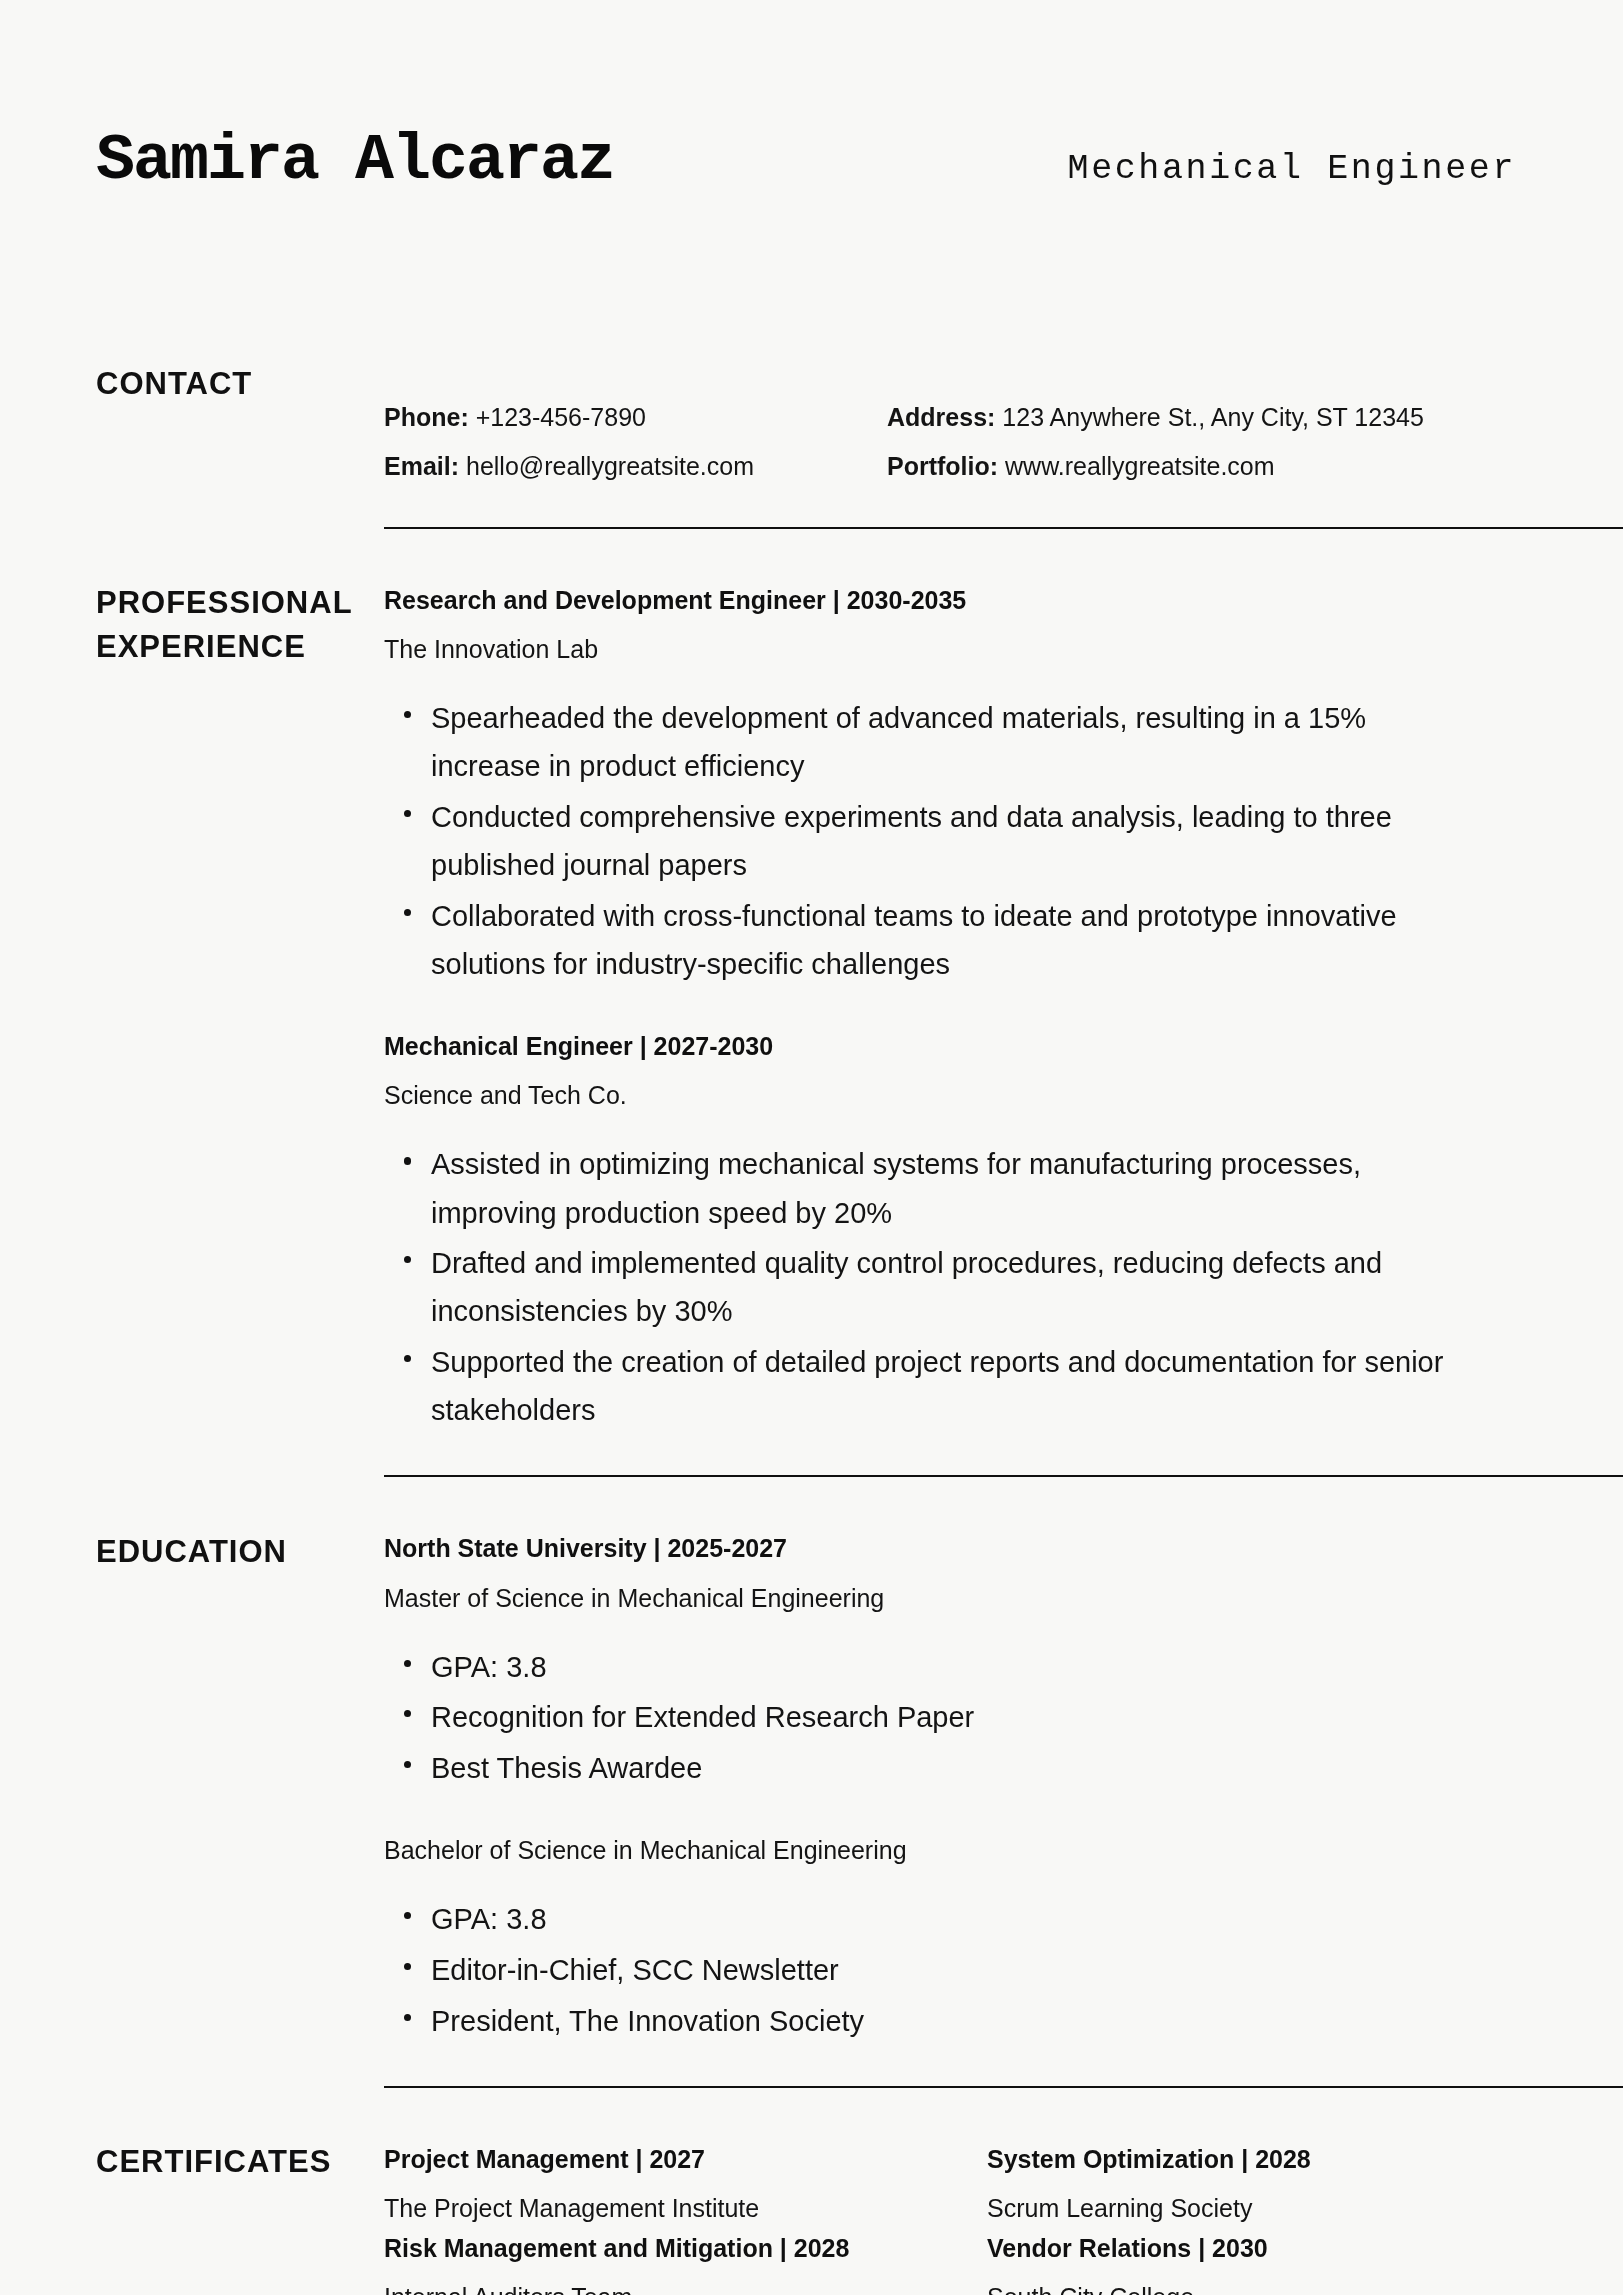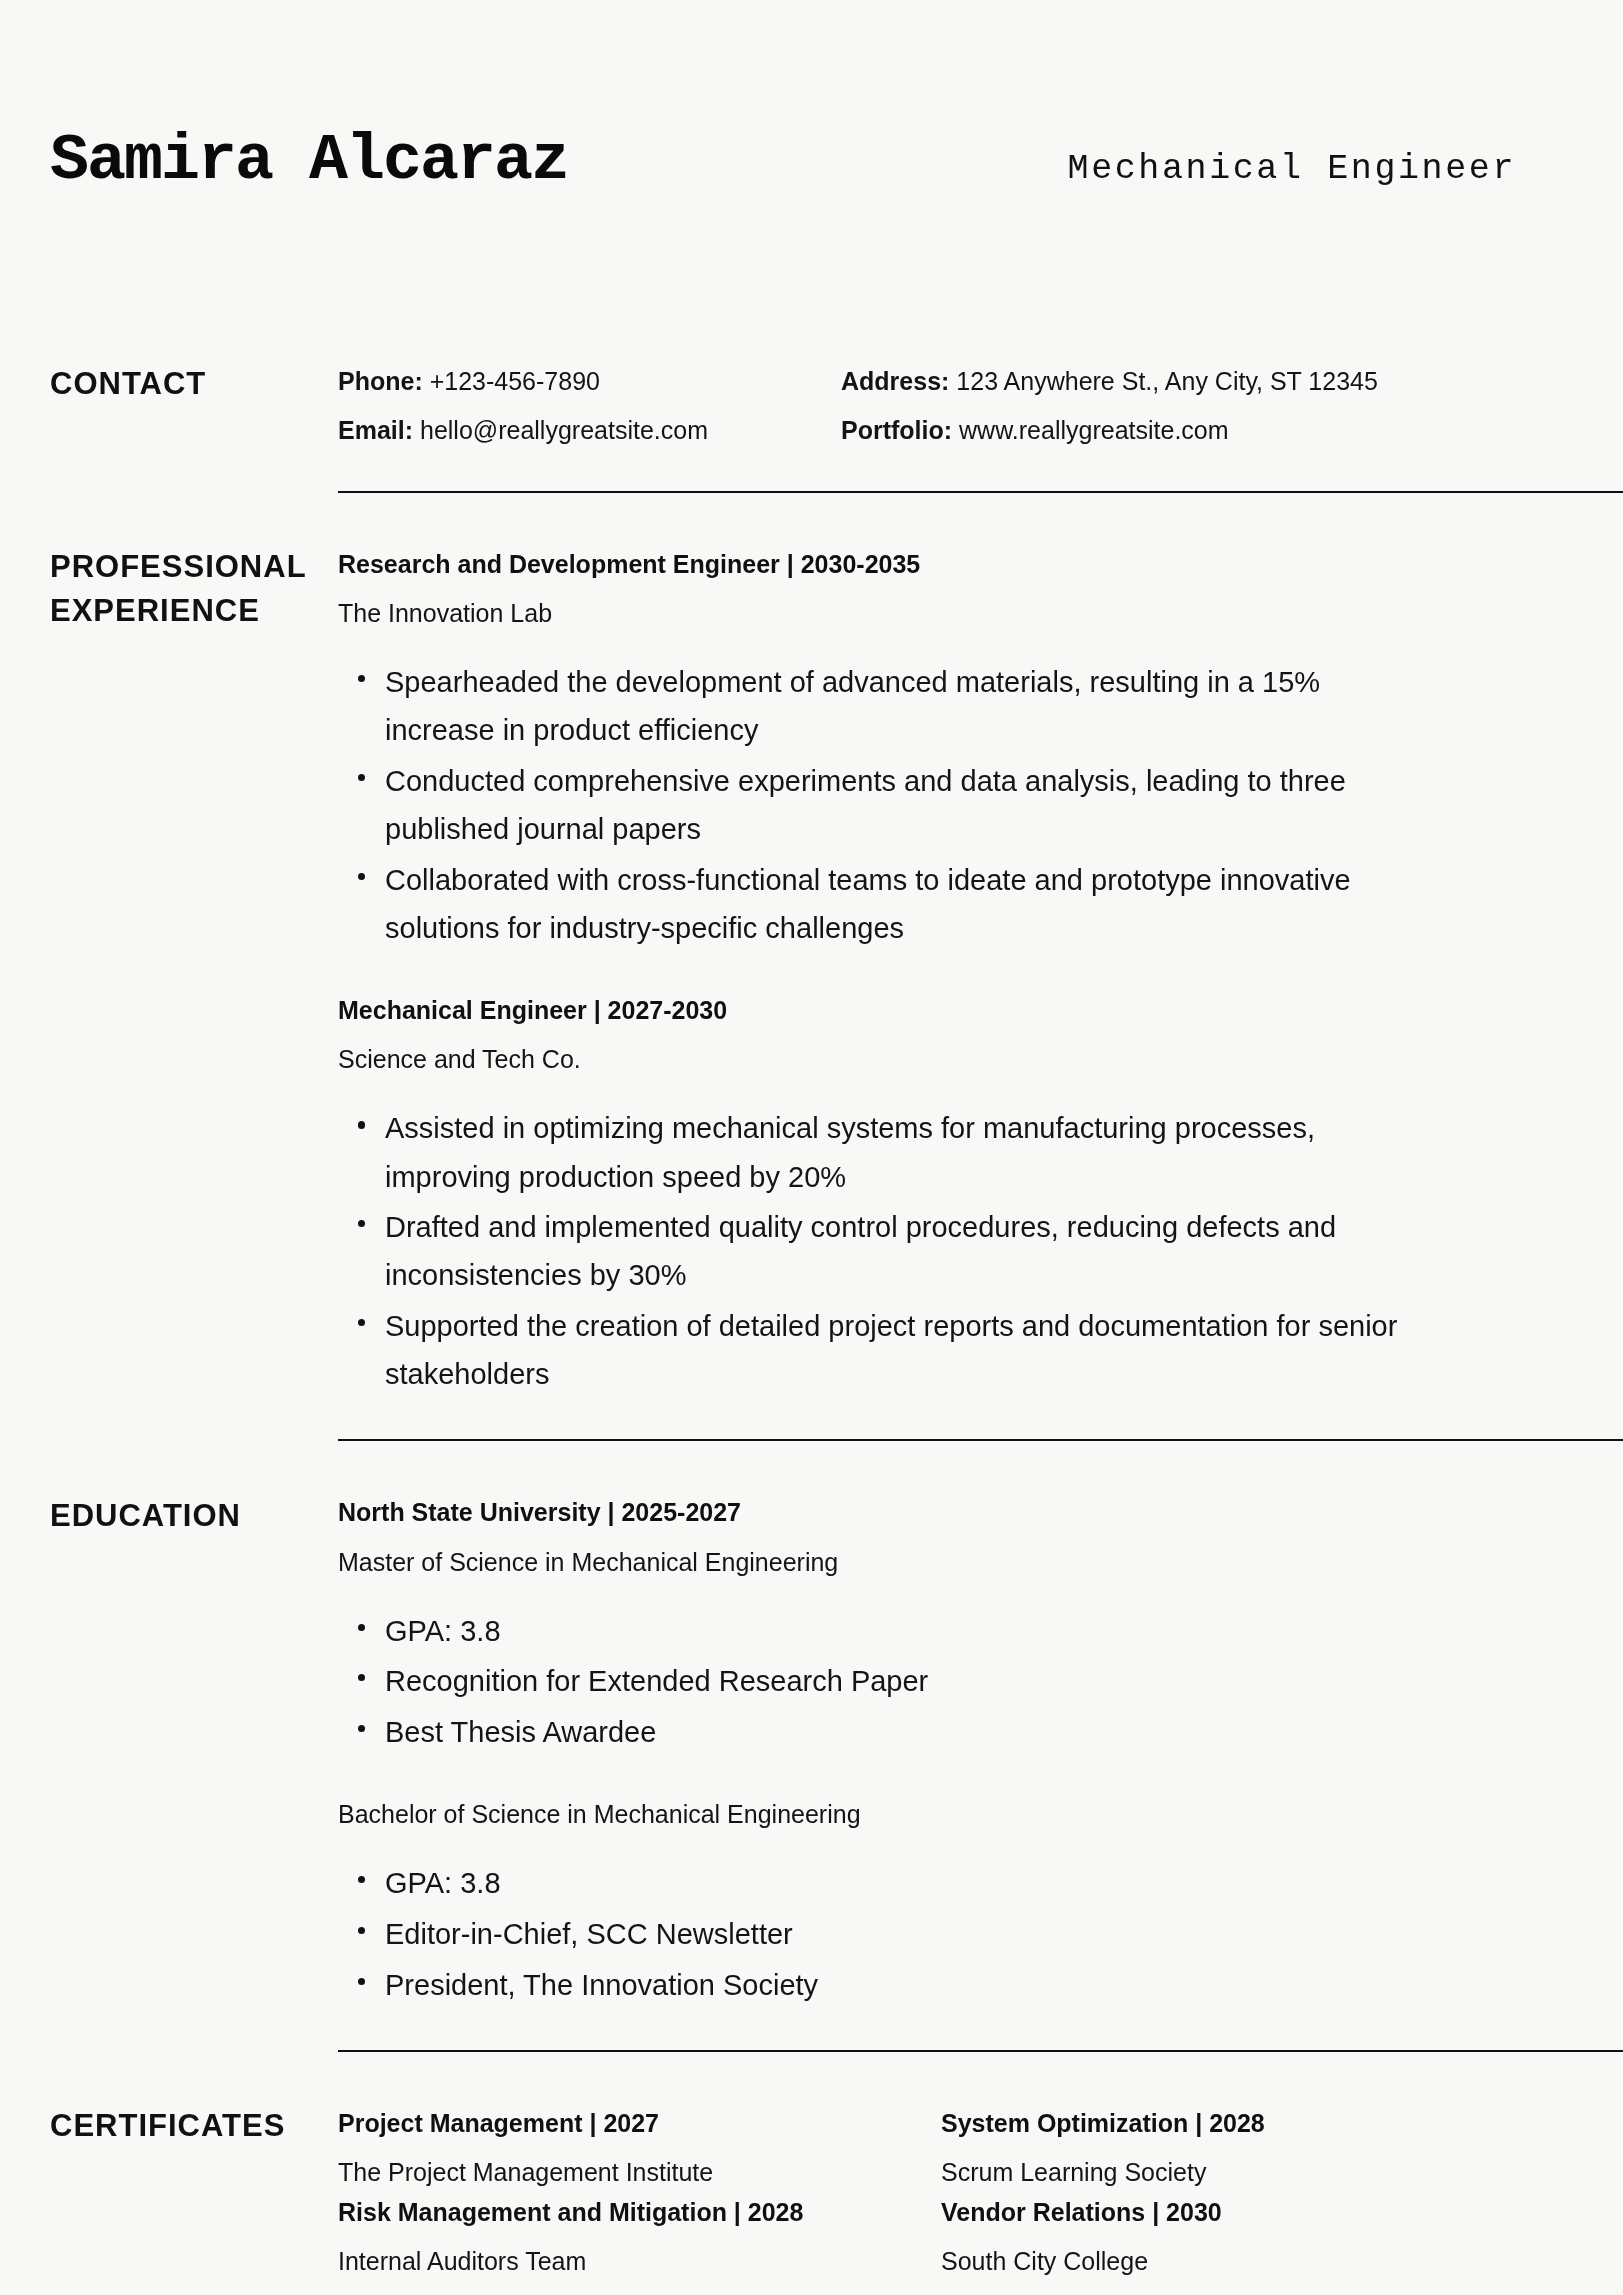--- a/index.html
+++ b/index.html
@@ -7,21 +7,21 @@
     width: 1623px; height: 2295px;
     background: #f8f8f6;
     font-family: "Liberation Sans", sans-serif;
     color: #141414;
     -webkit-font-smoothing: antialiased;
   }
   .page {
     position: relative;
     width: 1623px; height: 2295px;
     box-sizing: border-box;
-    padding: 126px 0 0 50px;
+    padding: 126px 0 0 96px;
     overflow: hidden;
   }
 
   
   .masthead {
     display: flex;
     justify-content: space-between;
     align-items: baseline;
     padding-right: 107px;
   }
@@ -67,20 +67,21 @@
 
   
   .section-contact { margin-top: 165px; }
   .contact-grid {
     display: grid;
     grid-template-columns: 503px 1fr;
     row-gap: 7.9px;
     font-size: 25px;
     line-height: 1.62;
     padding-right: 39px;
+    margin-top: 36px;
   }
   .contact-item b { font-weight: 700; }
 
   
   .entry-title {
     margin: 0 0 9.2px 0;
     font-size: 25px;
     font-weight: 700;
     line-height: 1.6;
     color: #101010;

